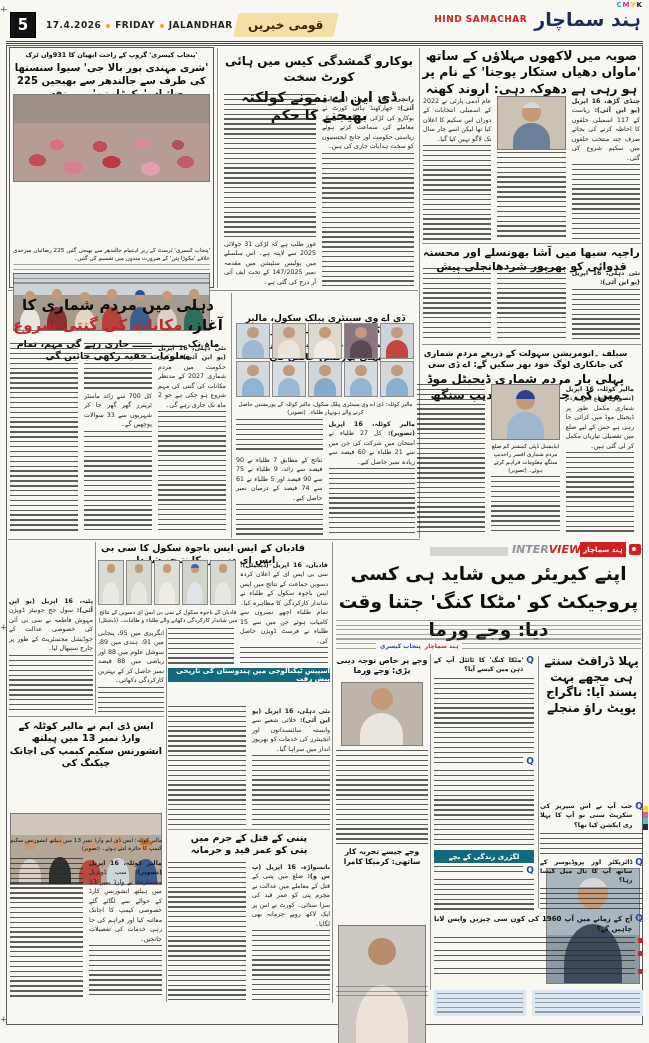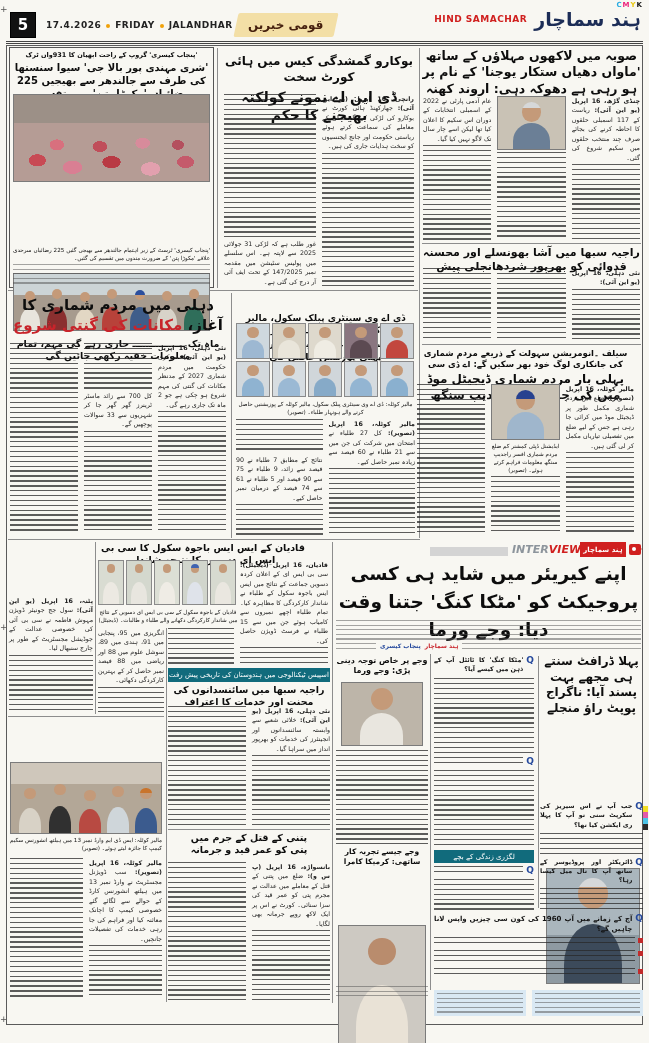--- a/index.html
+++ b/index.html
@@ -36,21 +36,21 @@
  radial-gradient(12px 9px at 44% 60%,#c04e5a 0 60%,transparent 61%),
  radial-gradient(12px 9px at 66% 56%,#d78b9b 0 60%,transparent 61%),
  radial-gradient(10px 8px at 84% 58%,#b4505e 0 60%,transparent 61%),
  linear-gradient(180deg,#9c9087 0 32%,#b59c95 32% 100%)}
 .grp{background:linear-gradient(180deg,#ccd4d6 0 38%,#a79b8e 38%)}
 .indoor{background:linear-gradient(180deg,#cfc7bb 0 30%,#b3a797 30%)}
 .studio{background:linear-gradient(180deg,#aab6bd 0 58%,#8e9aa2 58%)}
 .qrow{display:flex;direction:rtl;gap:3px;align-items:flex-start}
 .qmark{font-weight:bold;color:#24489c;font-size:9px;line-height:1;flex:0 0 auto}
 .qtext{font-size:6.4px;font-weight:bold;line-height:1.45;text-align:justify;direction:rtl;flex:1;min-width:0}
-.strip{background:#116b7c;color:#fff;font-weight:normal;display:flex;align-items:center;justify-content:center;direction:rtl;font-size:7px}
+.strip{background:#116b7c;color:#fff;font-weight:bold;display:flex;align-items:center;justify-content:center;direction:rtl;font-size:7px}
 .chip{width:5px;height:5px;background:#c22a2a;flex:0 0 auto;margin-top:1px}
 .bluebox{background:#d9e8f3;padding:3px;display:flex;flex-direction:column;gap:2px}
 .dot{width:4px;height:4px;border-radius:50%;background:#f0a10a;display:inline-block;margin:0 5px;vertical-align:middle}
 .secbox{background:#f3dfa6;transform:skewX(-12deg);display:flex;align-items:center;justify-content:center;border-radius:2px}
 .secbox span{transform:skewX(12deg);font-weight:bold;font-size:12px;color:#46210f;direction:rtl}
 .brand-en{color:#d0201f;font-weight:bold;font-size:9px;letter-spacing:.5px}
 .brand-ur{color:#1c2d57;font-weight:bold;font-size:19px;direction:rtl}
 .cam{position:relative;background:#d0201f;border-radius:2px}
 .cam::before{content:"";position:absolute;right:-4px;top:2px;border:3px solid transparent;border-left:4px solid #d0201f}
 .cam::after{content:"";position:absolute;left:3px;top:3px;width:4px;height:4px;border-radius:50%;background:#fff}
@@ -295,33 +295,33 @@
   <p class="a cap" style="left:0;top:66px;width:140px;text-align:center">قادیان کے باجوہ سکول کے سی بی ایس ای دسویں کے نتائج میں شاندار کارکردگی دکھانے والے طلباء و طالبات۔ (ڈیجیٹل)</p>
   <div class="a" style="left:0;top:86px;width:66px;height:84px;display:flex;flex-direction:column;gap:2px">
     <p class="lead"><span>انگریزی میں 95، پنجابی میں 91، ہندی میں 89، سوشل علوم میں 88 اور ریاضی میں 88 فیصد نمبر حاصل کر کے بہترین کارکردگی دکھائی۔</span></p>
     <div class="tex fill"></div>
   </div>
   <div class="a tex" style="left:70px;top:86px;width:66px;height:38px"></div>
 </section>
 
 <div class="a strip" style="left:168px;top:668px;width:162px;height:14px">اسپیس ٹیکنالوجی میں ہندوستان کی تاریخی پیش رفت</div>
 <section class="a" style="left:168px;top:684px;width:162px;height:144px">
-  <h2 class="hl" style="font-size:9.5px">راجیہ سبھا میں سائنسدانوں کی محنت اور خدمات کا اعتراف</h2>
   <div class="cols" style="position:absolute;left:0;top:22px;width:162px;height:120px">
     <div class="col">
       <p class="lead"><b>نئی دہلی، 16 اپریل (یو این آئی):</b> <span>خلائی شعبے سے وابستہ سائنسدانوں اور انجینئرز کی خدمات کو بھرپور انداز میں سراہا گیا۔</span></p>
       <div class="tex fill"></div>
     </div>
     <div class="col">
         <div class="tex fill"></div>
       </div>
   </div>
 </section>
 
 <section class="a" style="left:8px;top:718px;width:156px;height:284px">
+  <h2 class="hl" style="font-size:9.5px;margin-top:2px">ایس ڈی ایم نے مالیر کوٹلہ کے وارڈ نمبر 13 میں ہیلتھ انشورنس سکیم کیمپ کی اچانک چیکنگ کی</h2>
   <div class="a photo indoor" style="left:2px;top:44px;width:152px;height:72px">
     <div class="person" style="left:6px;bottom:0;width:26px;height:46px;--shirt:#d8d2c6"></div>
     <div class="person" style="left:36px;bottom:0;width:26px;height:50px;--shirt:#303030"></div>
     <div class="person" style="left:66px;bottom:0;width:26px;height:44px;--shirt:#b84a42"></div>
     <div class="person" style="left:94px;bottom:0;width:26px;height:48px;--shirt:#cfd6da"></div>
     <div class="person tb" style="left:122px;bottom:0;width:26px;height:46px;--shirt:#3b5b8e;--tbc:#c9742c"></div>
   </div>
   <p class="a cap" style="left:2px;top:118px;width:152px">مالیر کوٹلہ: ایس ڈی ایم وارڈ نمبر 13 میں ہیلتھ انشورنس سکیم کیمپ کا جائزہ لیتے ہوئے۔ (تصویر)</p>
   <div class="cols" style="position:absolute;left:2px;top:140px;width:152px;height:140px">
     <div class="col">

